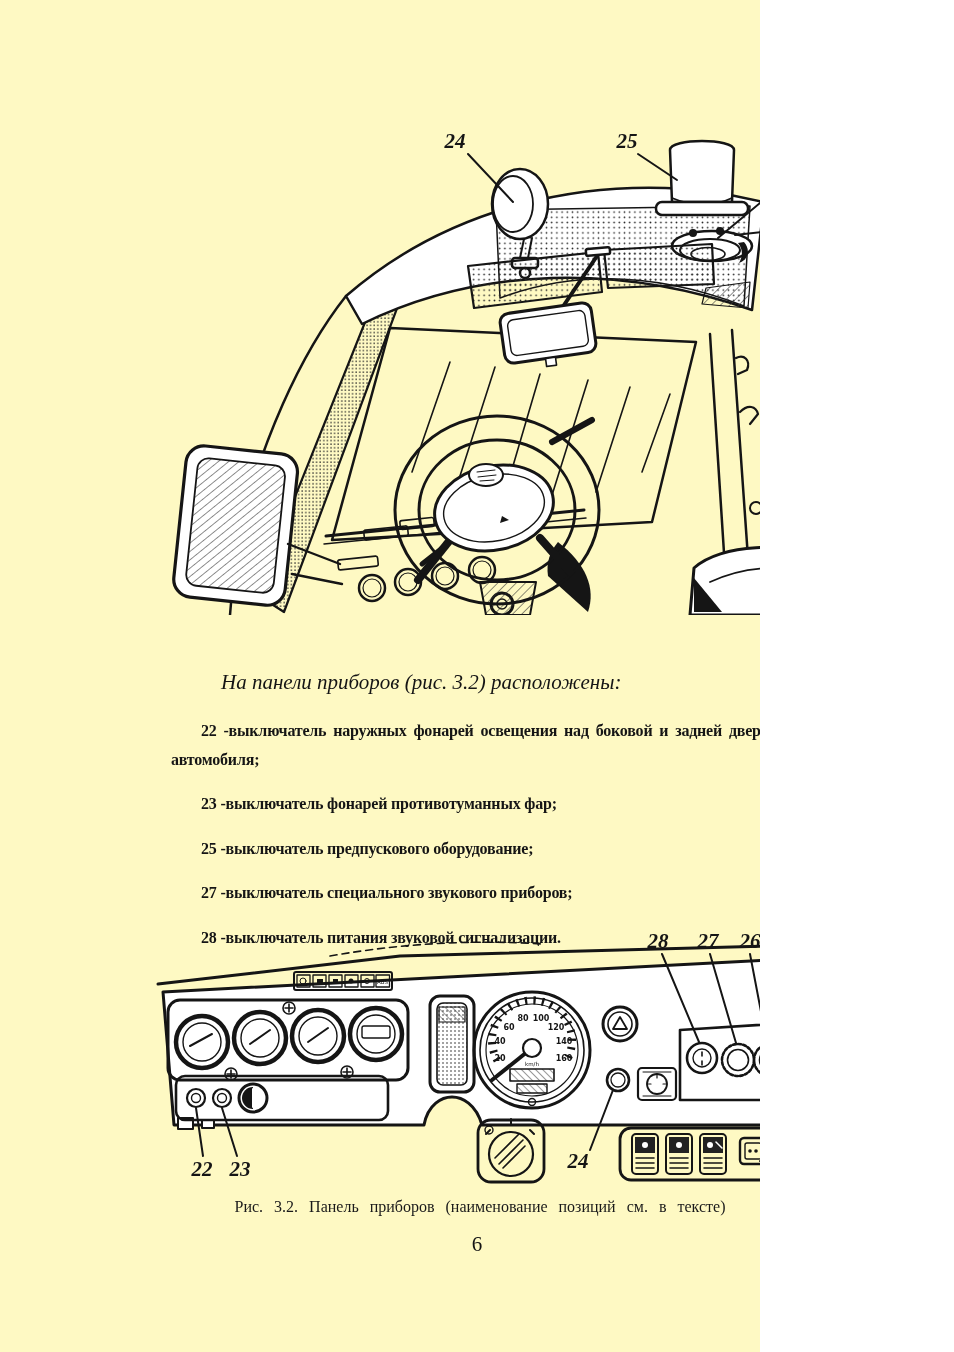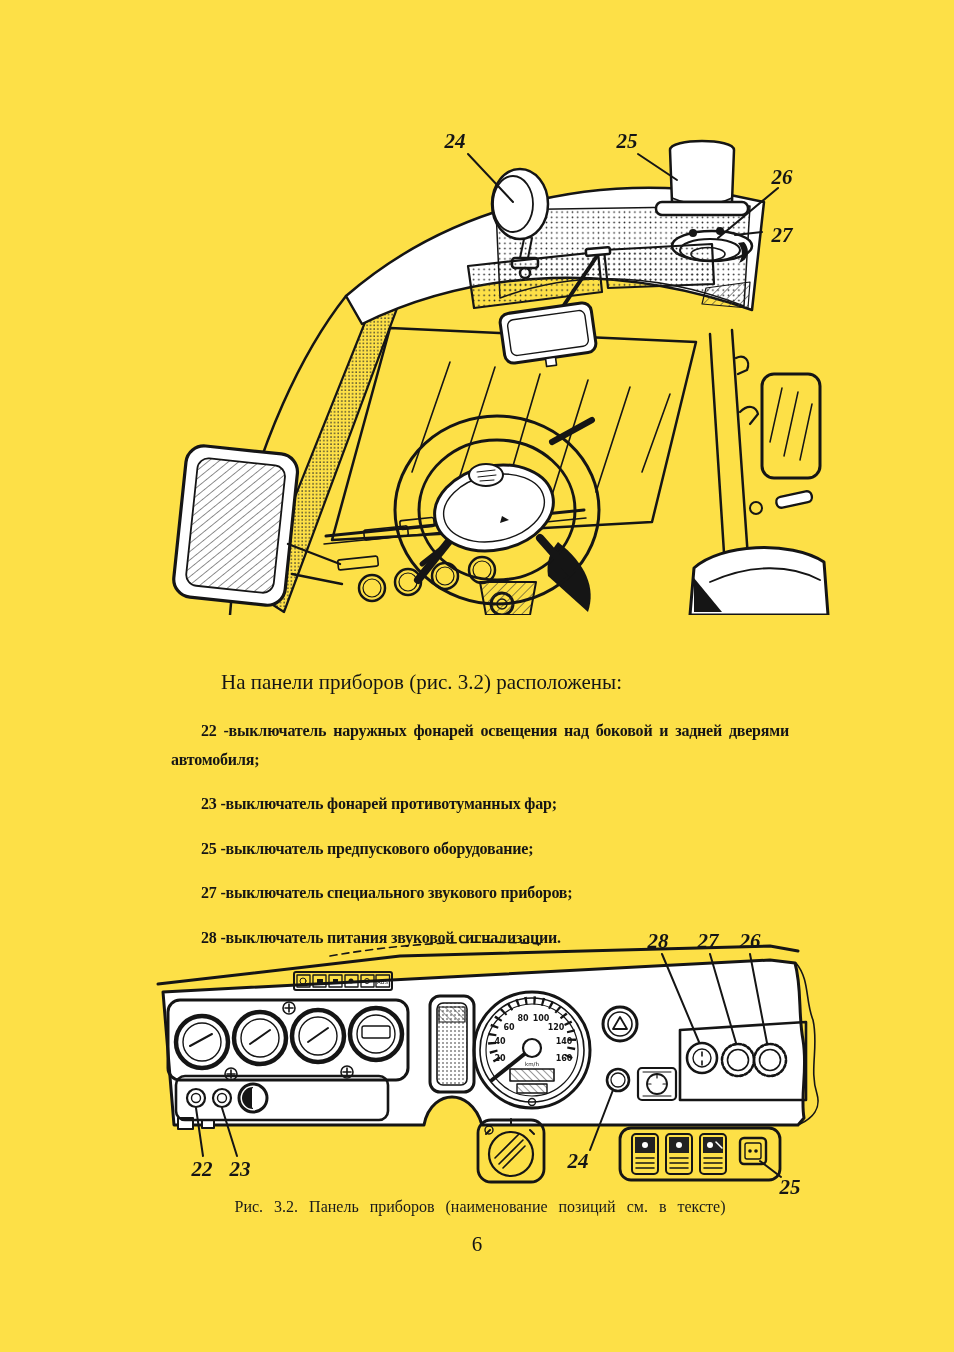--- a/index.html
+++ b/index.html
@@ -1,23 +1,23 @@
 <!DOCTYPE html>
 <html><head>
 <meta charset="utf-8">
 <style>
   html,body{margin:0;padding:0;background:#ffffff;}
-  .page{position:relative;width:954px;height:1352px;background:#fde047;overflow:hidden;
+  .page{position:relative;width:760px;height:1352px;background:#fef9c3;overflow:hidden;
         font-family:"Liberation Serif",serif;color:#151515;}
   .fig{position:absolute;}
   .caption{position:absolute;left:155px;width:650px;font-size:17.5px;line-height:1.36;
            text-align:justify;color:#1a1a1a;}
   .caption2{position:absolute;left:155px;width:650px;font-size:16px;text-align:center;
             word-spacing:7px;color:#1a1a1a;}
-  .intro{position:absolute;left:155px;top:670px;width:650px;font-size:21px;text-indent:66px;}
+  .intro{position:absolute;left:155px;top:670px;width:650px;font-size:21px;text-indent:66px;font-style:italic;}
   .switchlist{position:absolute;left:155px;top:701px;width:650px;}
   .switchlist p{margin:16px;font-weight:bold;font-size:16px;line-height:28.6px;
                 text-indent:30px;text-align:justify;letter-spacing:-0.2px;}
   .pagenum{position:absolute;left:0;top:1232px;width:954px;text-align:center;font-size:21px;}
   svg text{user-select:none;}
   .co{font-family:"Liberation Serif",serif;font-style:italic;font-weight:bold;
       font-size:21px;fill:#151515;}
   .tick{font-family:"DejaVu Sans",sans-serif;font-size:8px;font-weight:bold;fill:#151515;
         text-anchor:middle;}
   .tiny{font-family:"DejaVu Sans",sans-serif;font-size:5.5px;fill:#151515;text-anchor:middle;}

